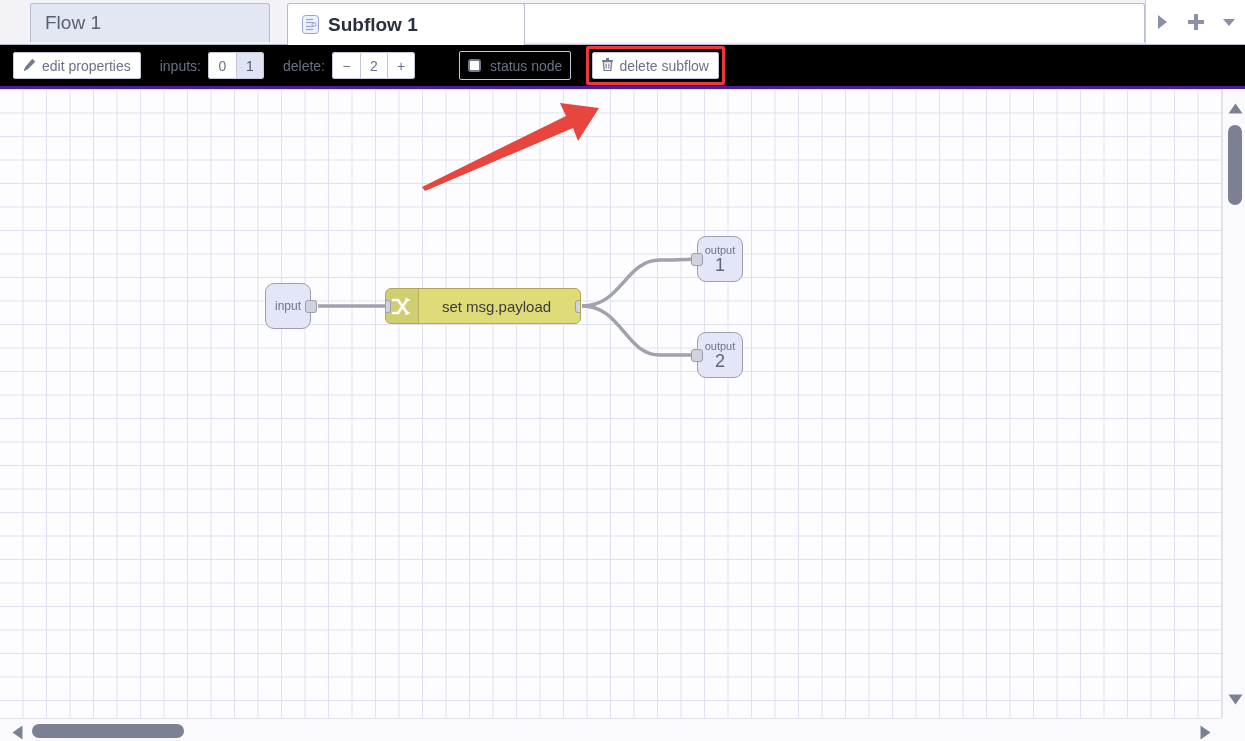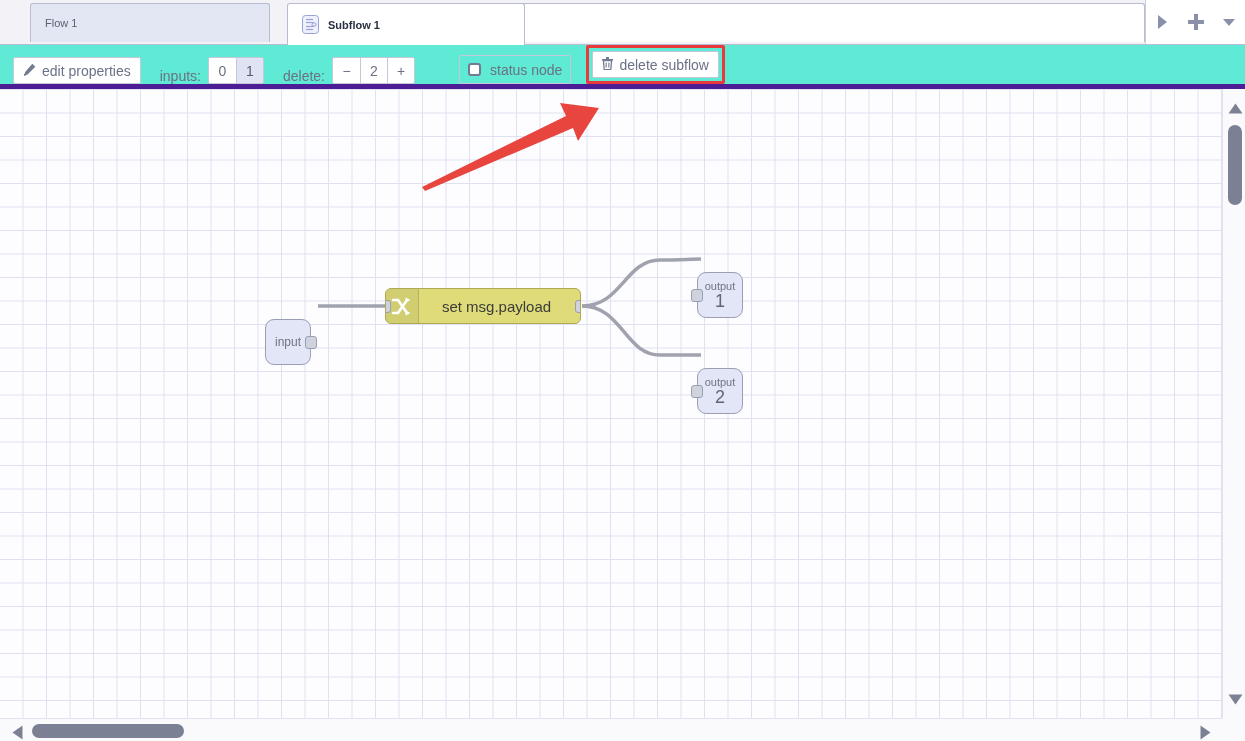--- a/index.html
+++ b/index.html
@@ -36,21 +36,21 @@
     position: absolute;
     top: 3px;
     height: 39px;
     box-sizing: border-box;
     border: 1px solid #b8bcd0;
     border-bottom: none;
     border-radius: 3px 3px 0 0;
     display: flex;
     align-items: center;
     padding: 0 14px;
-    font-size: 11px;
+    font-size: 19px;
     cursor: pointer;
     user-select: none;
   }
   .tab.inactive {
     left: 30px;
     width: 240px;
     background: #e3e6f3;
     color: #5a6173;
   }
   .tab.active {
@@ -100,25 +100,25 @@
     align-items: center;
     justify-content: center;
     width: 26px; height: 26px;
   }
 
   
   .toolbar {
     position: absolute;
     left: 0; top: 45px;
     width: 1245px; height: 44px;
-    background: #5eead4;
-    border-bottom: 5px solid #4c1d95;
-    box-sizing: border-box;
-    display: flex;
-    align-items: flex-end;
+    background: #000000;
+    border-bottom: 3px solid #4c1d95;
+    box-sizing: border-box;
+    display: flex;
+    align-items: center;
     padding-left: 13px;
   }
   .tb-btn {
     height: 27px;
     border: 1px solid #c5c8d8;
     background: #fff;
     border-radius: 2px;
     display: flex;
     align-items: center;
     padding: 0 9px;
@@ -212,21 +212,20 @@
   .io-node {
     width: 46px; height: 46px;
     background: #e3e6f7;
     border: 1px solid #9a9fb5;
     border-radius: 9px;
     display: flex;
     flex-direction: column;
     align-items: center;
     justify-content: center;
     cursor: pointer;
-    margin-top: 36px;
   }
   .io-node .lbl-sm {
     font-size: 11px;
     color: #6f7487;
     line-height: 12px;
   }
   .io-node .lbl-lg {
     font-size: 18px;
     color: #60657a;
     line-height: 19px;

